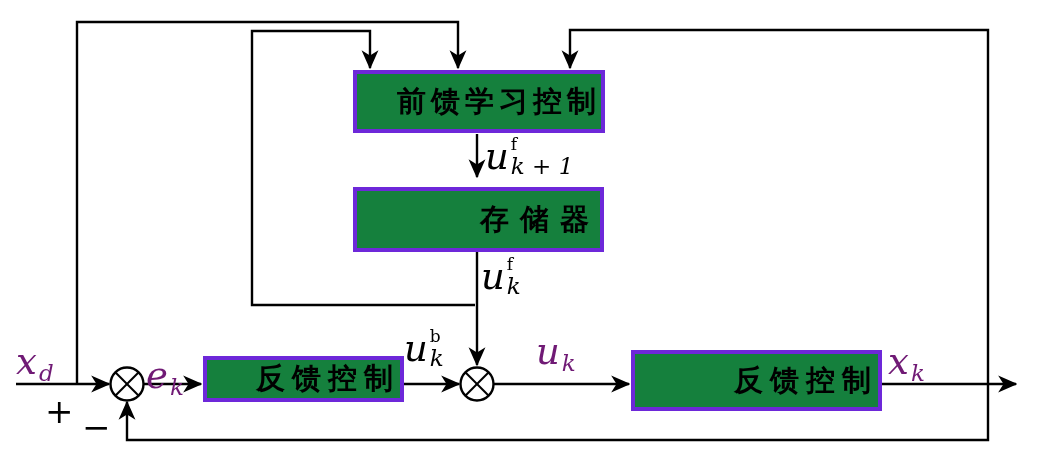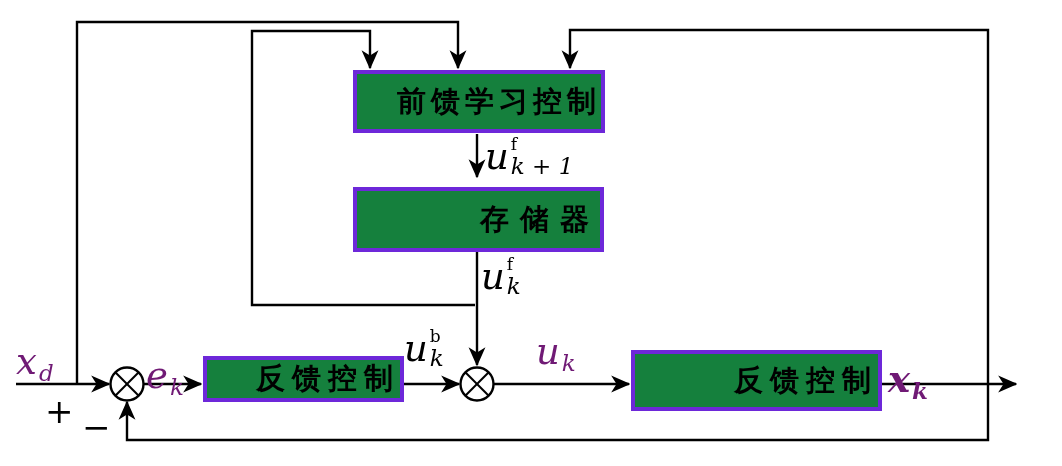--- a/index.html
+++ b/index.html
@@ -114,18 +114,18 @@
     </span>
 
   <span class="sigstack" style="left:481px;top:258px;">
       <span class="base">u</span>
       <span class="col">
         <span class="sp">f</span>
         <span class="sb">k</span>
       </span>
     </span>
 
-  <span class="sig" style="left:888px;top:361px;font-weight:bold;"><span>x</span><span class="sub-i">k</span></span>
+  <span class="sig" style="left:888px;top:343px;"><span>x</span><span class="sub-i">k</span></span>
 
   <span class="sign" style="left:45px;top:394px;">+</span>
   <span class="sign" style="left:82px;top:410px;">−</span>
 
 </div>
 
 </body></html>

